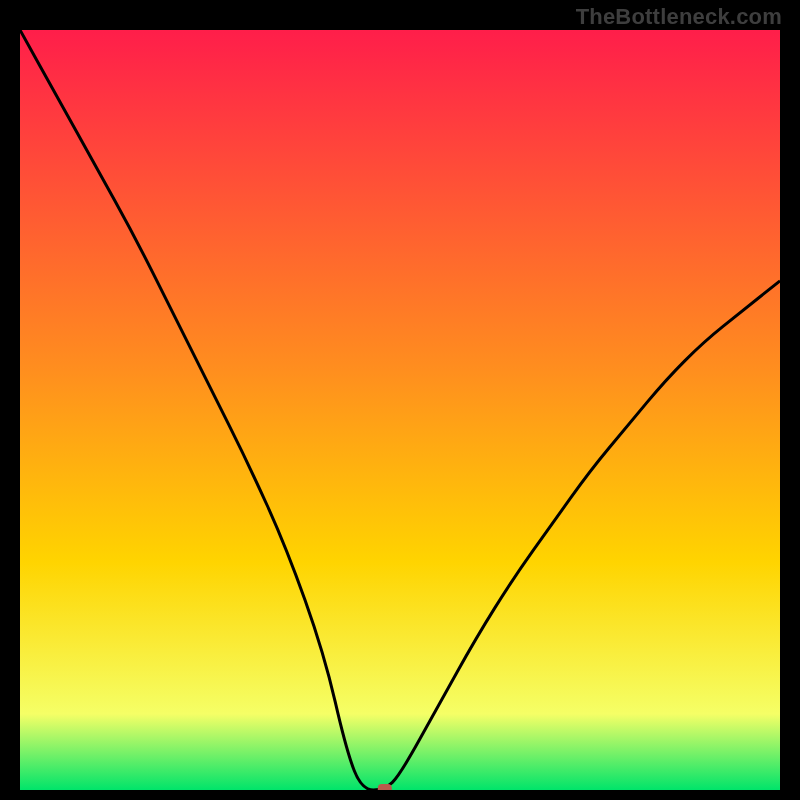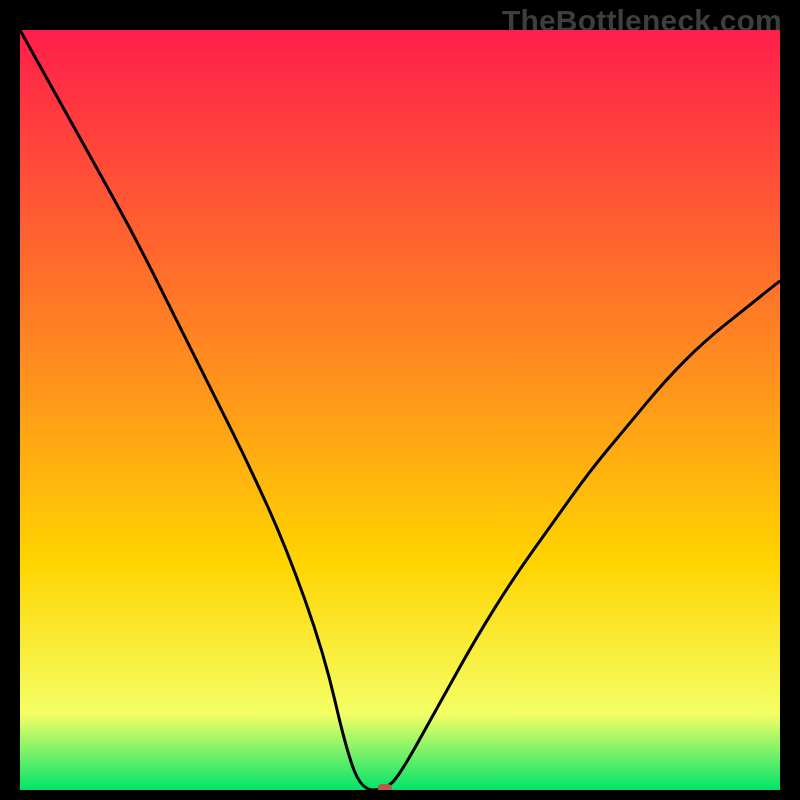--- a/index.html
+++ b/index.html
@@ -15,21 +15,21 @@
     position: relative;
     width: 800px;
     height: 800px;
     background: #000;
   }
   .watermark {
     position: absolute;
     top: 4px;
     right: 18px;
     color: #3e3e3e;
-    font-size: 30px;
+    font-size: 22px;
     font-weight: bold;
     letter-spacing: 0.2px;
     user-select: none;
   }
   .plot-wrap {
     position: absolute;
     left: 20px;
     top: 30px;
     width: 760px;
     height: 760px;

